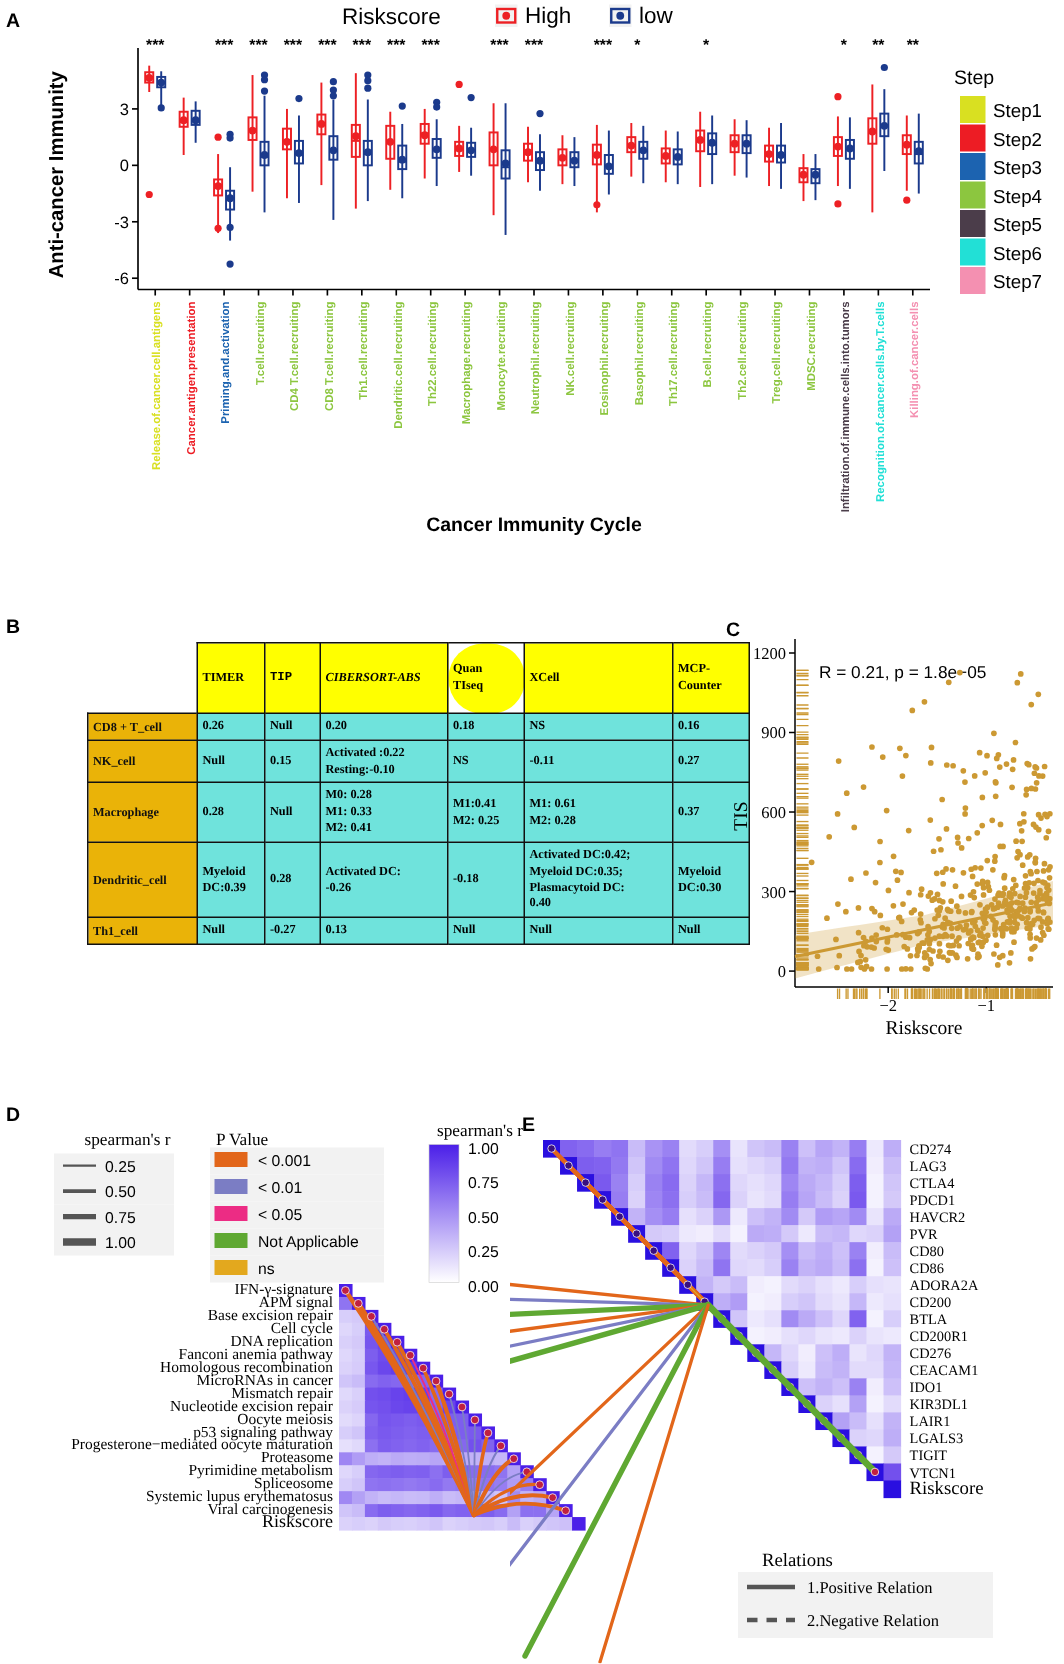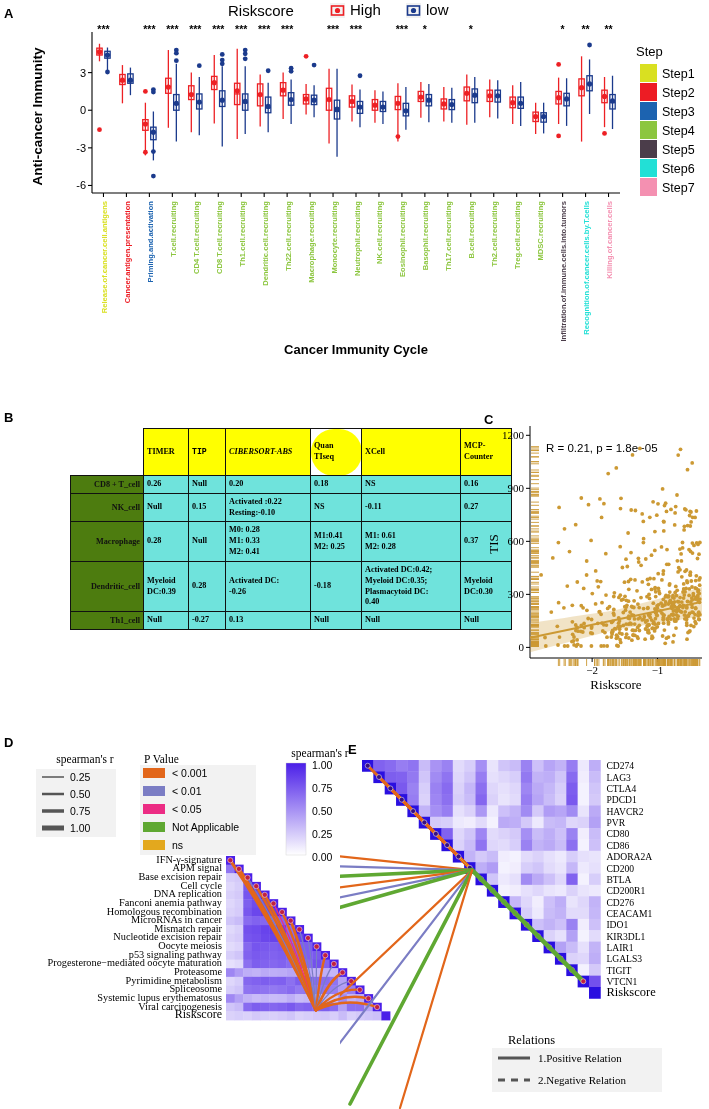--- a/index.html
+++ b/index.html
@@ -2,25 +2,25 @@
 <html><head>
 <meta charset="utf-8">
 <style>
   html,body{margin:0;padding:0;background:#fff;}
   body{width:709px;height:1109px;position:relative;overflow:hidden;
        font-family:"Liberation Sans",sans-serif;color:#000;}
   .panel-letter{position:absolute;font-weight:bold;font-size:13px;font-family:"Liberation Sans",sans-serif;}
   svg{display:block;}
   .abs{position:absolute;}
   
-  #tableB{position:absolute;left:70px;top:428px;border-collapse:collapse;
+  #tableB{position:absolute;left:58px;top:428px;border-collapse:collapse;
           font-family:"Liberation Serif",serif;font-size:8.2px;font-weight:bold;}
   #tableB td,#tableB th{border:1px solid #111;padding:3px 3px;vertical-align:middle;text-align:left;}
   #tableB thead td{background:#FFFF00;height:40px;vertical-align:middle;}
-  #tableB .rowhead{background:#4d7c0f;color:#111;width:66px;text-align:right;}
+  #tableB .rowhead{background:#eab308;color:#111;width:66px;}
   #tableB .cell{background:#6FE3DC;margin-top:28px;}
   #tableB td.corner{background:#fff;border:none;}
   .cline{display:block;line-height:1.32;}
 </style>
 </head>
 <body>
 
 <div class="panel-letter" style="left:4px;top:6px;">A</div>
 <svg id="svgA" class="abs" style="left:0;top:0;" width="709" height="405">
     <line x1="92" y1="32" x2="92" y2="193" stroke="#000" stroke-width="1.1"></line>

